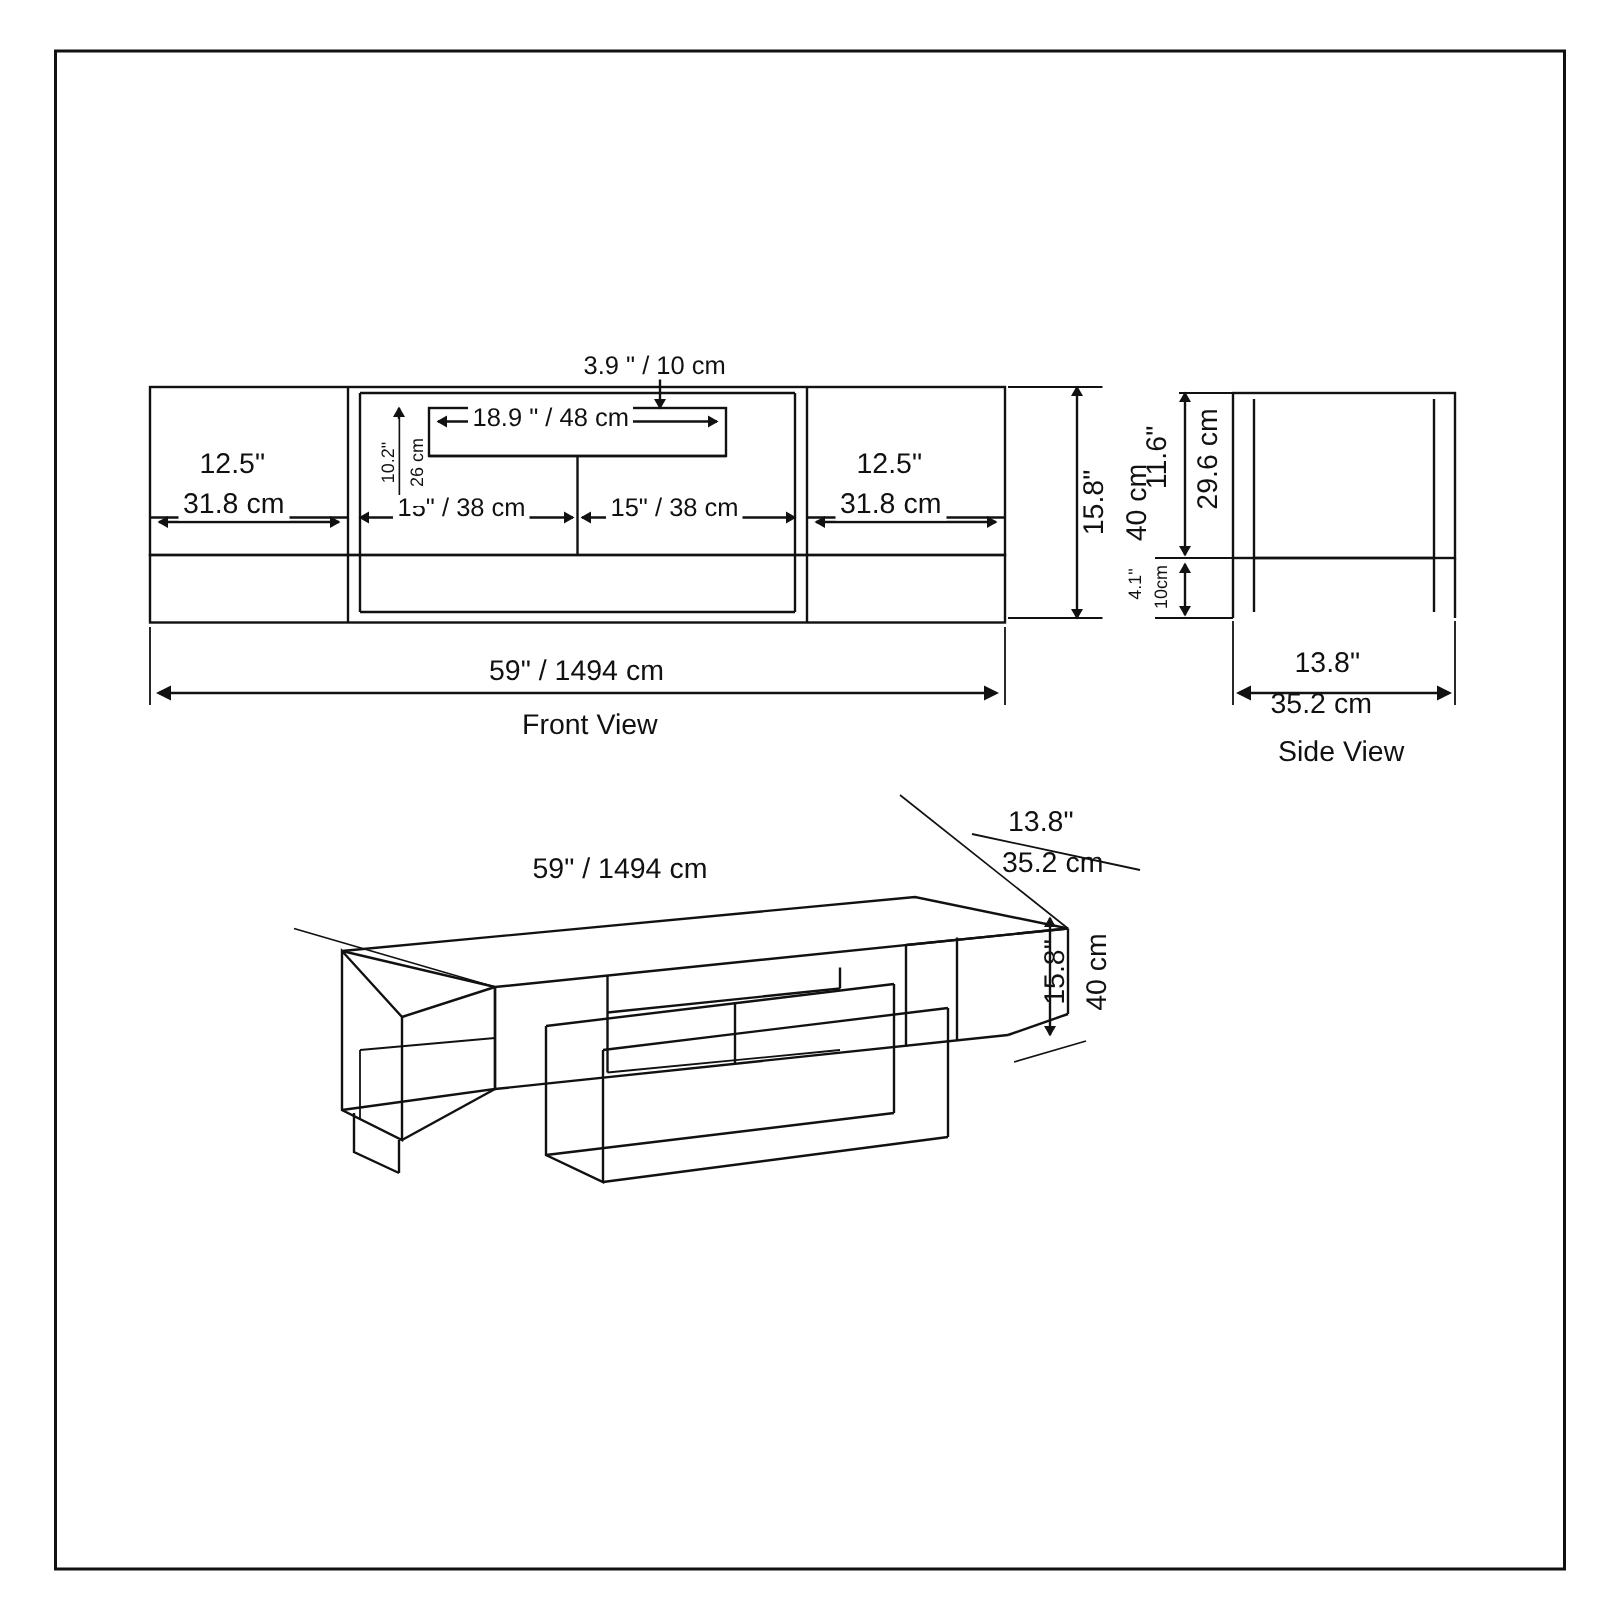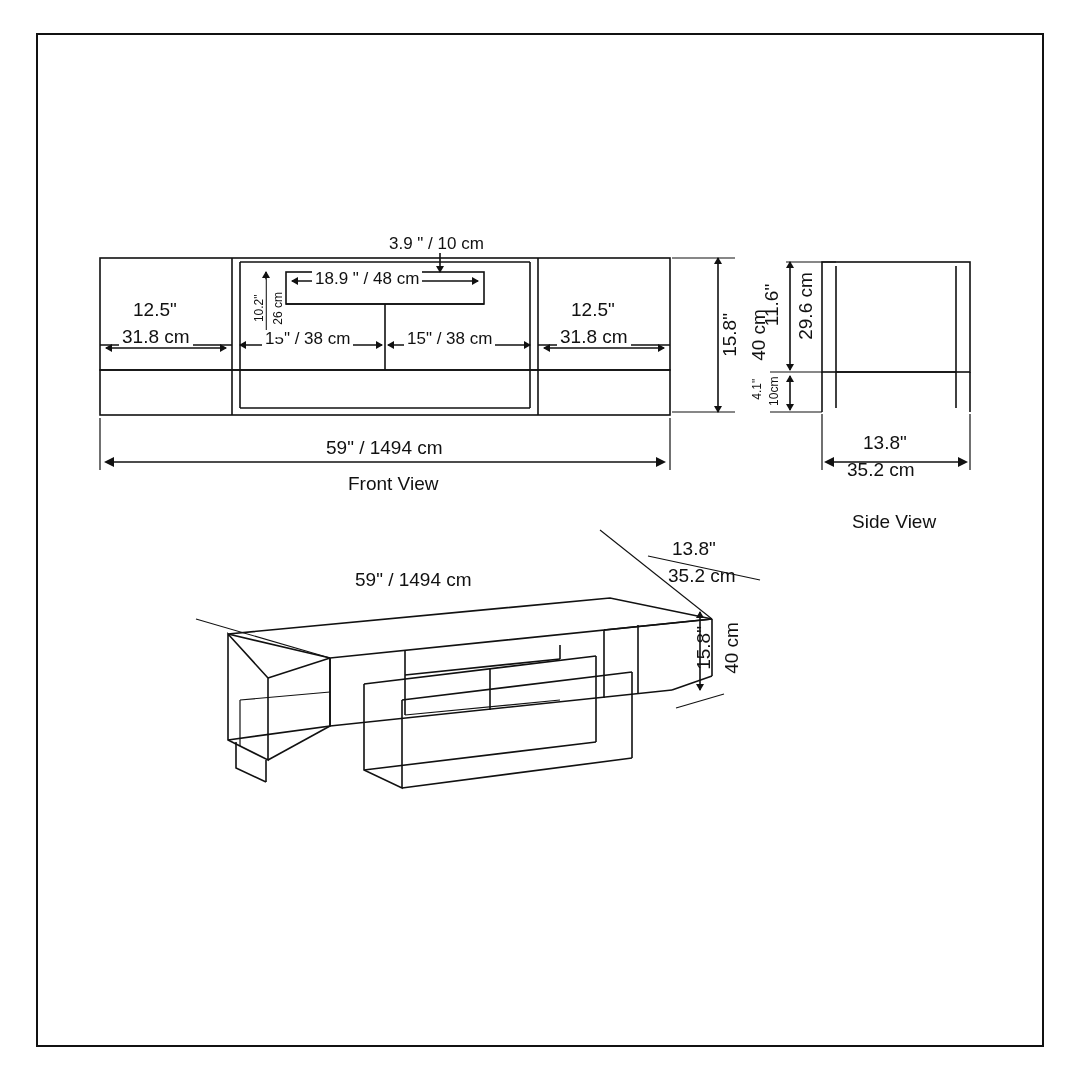--- a/index.html
+++ b/index.html
@@ -229,21 +229,21 @@
 
   <div class="lbl big vert" style="left:742px; top:295px; width:60px;">11.6"</div>
   <div class="lbl big vert" style="left:768px; top:296px; width:76px;">29.6 cm</div>
 
   <div class="lbl xs vert" style="left:735px; top:383px; width:44px;">4.1"</div>
   <div class="lbl xs vert" style="left:752px; top:385px; width:44px;">10cm</div>
 
   <div class="lbl big" style="left:863px; top:433px;">13.8"</div>
   <div class="lbl big" style="left:847px; top:460px;">35.2 cm</div>
 
-  <div class="lbl view" style="left:852px; top:512px;">Side View</div>
+  <div class="lbl view" style="left:852px; top:492px;">Side View</div>
 
   <div class="lbl big" style="left:355px; top:570px;">59"  /  1494 cm</div>
   <div class="lbl big" style="left:672px; top:539px;">13.8"</div>
   <div class="lbl big" style="left:668px; top:566px;">35.2 cm</div>
   <div class="lbl big vert" style="left:674px; top:638px; width:60px;">15.8"</div>
   <div class="lbl big vert" style="left:702px; top:638px; width:60px;">40 cm</div>
 
 </div>
 
 </body></html>

